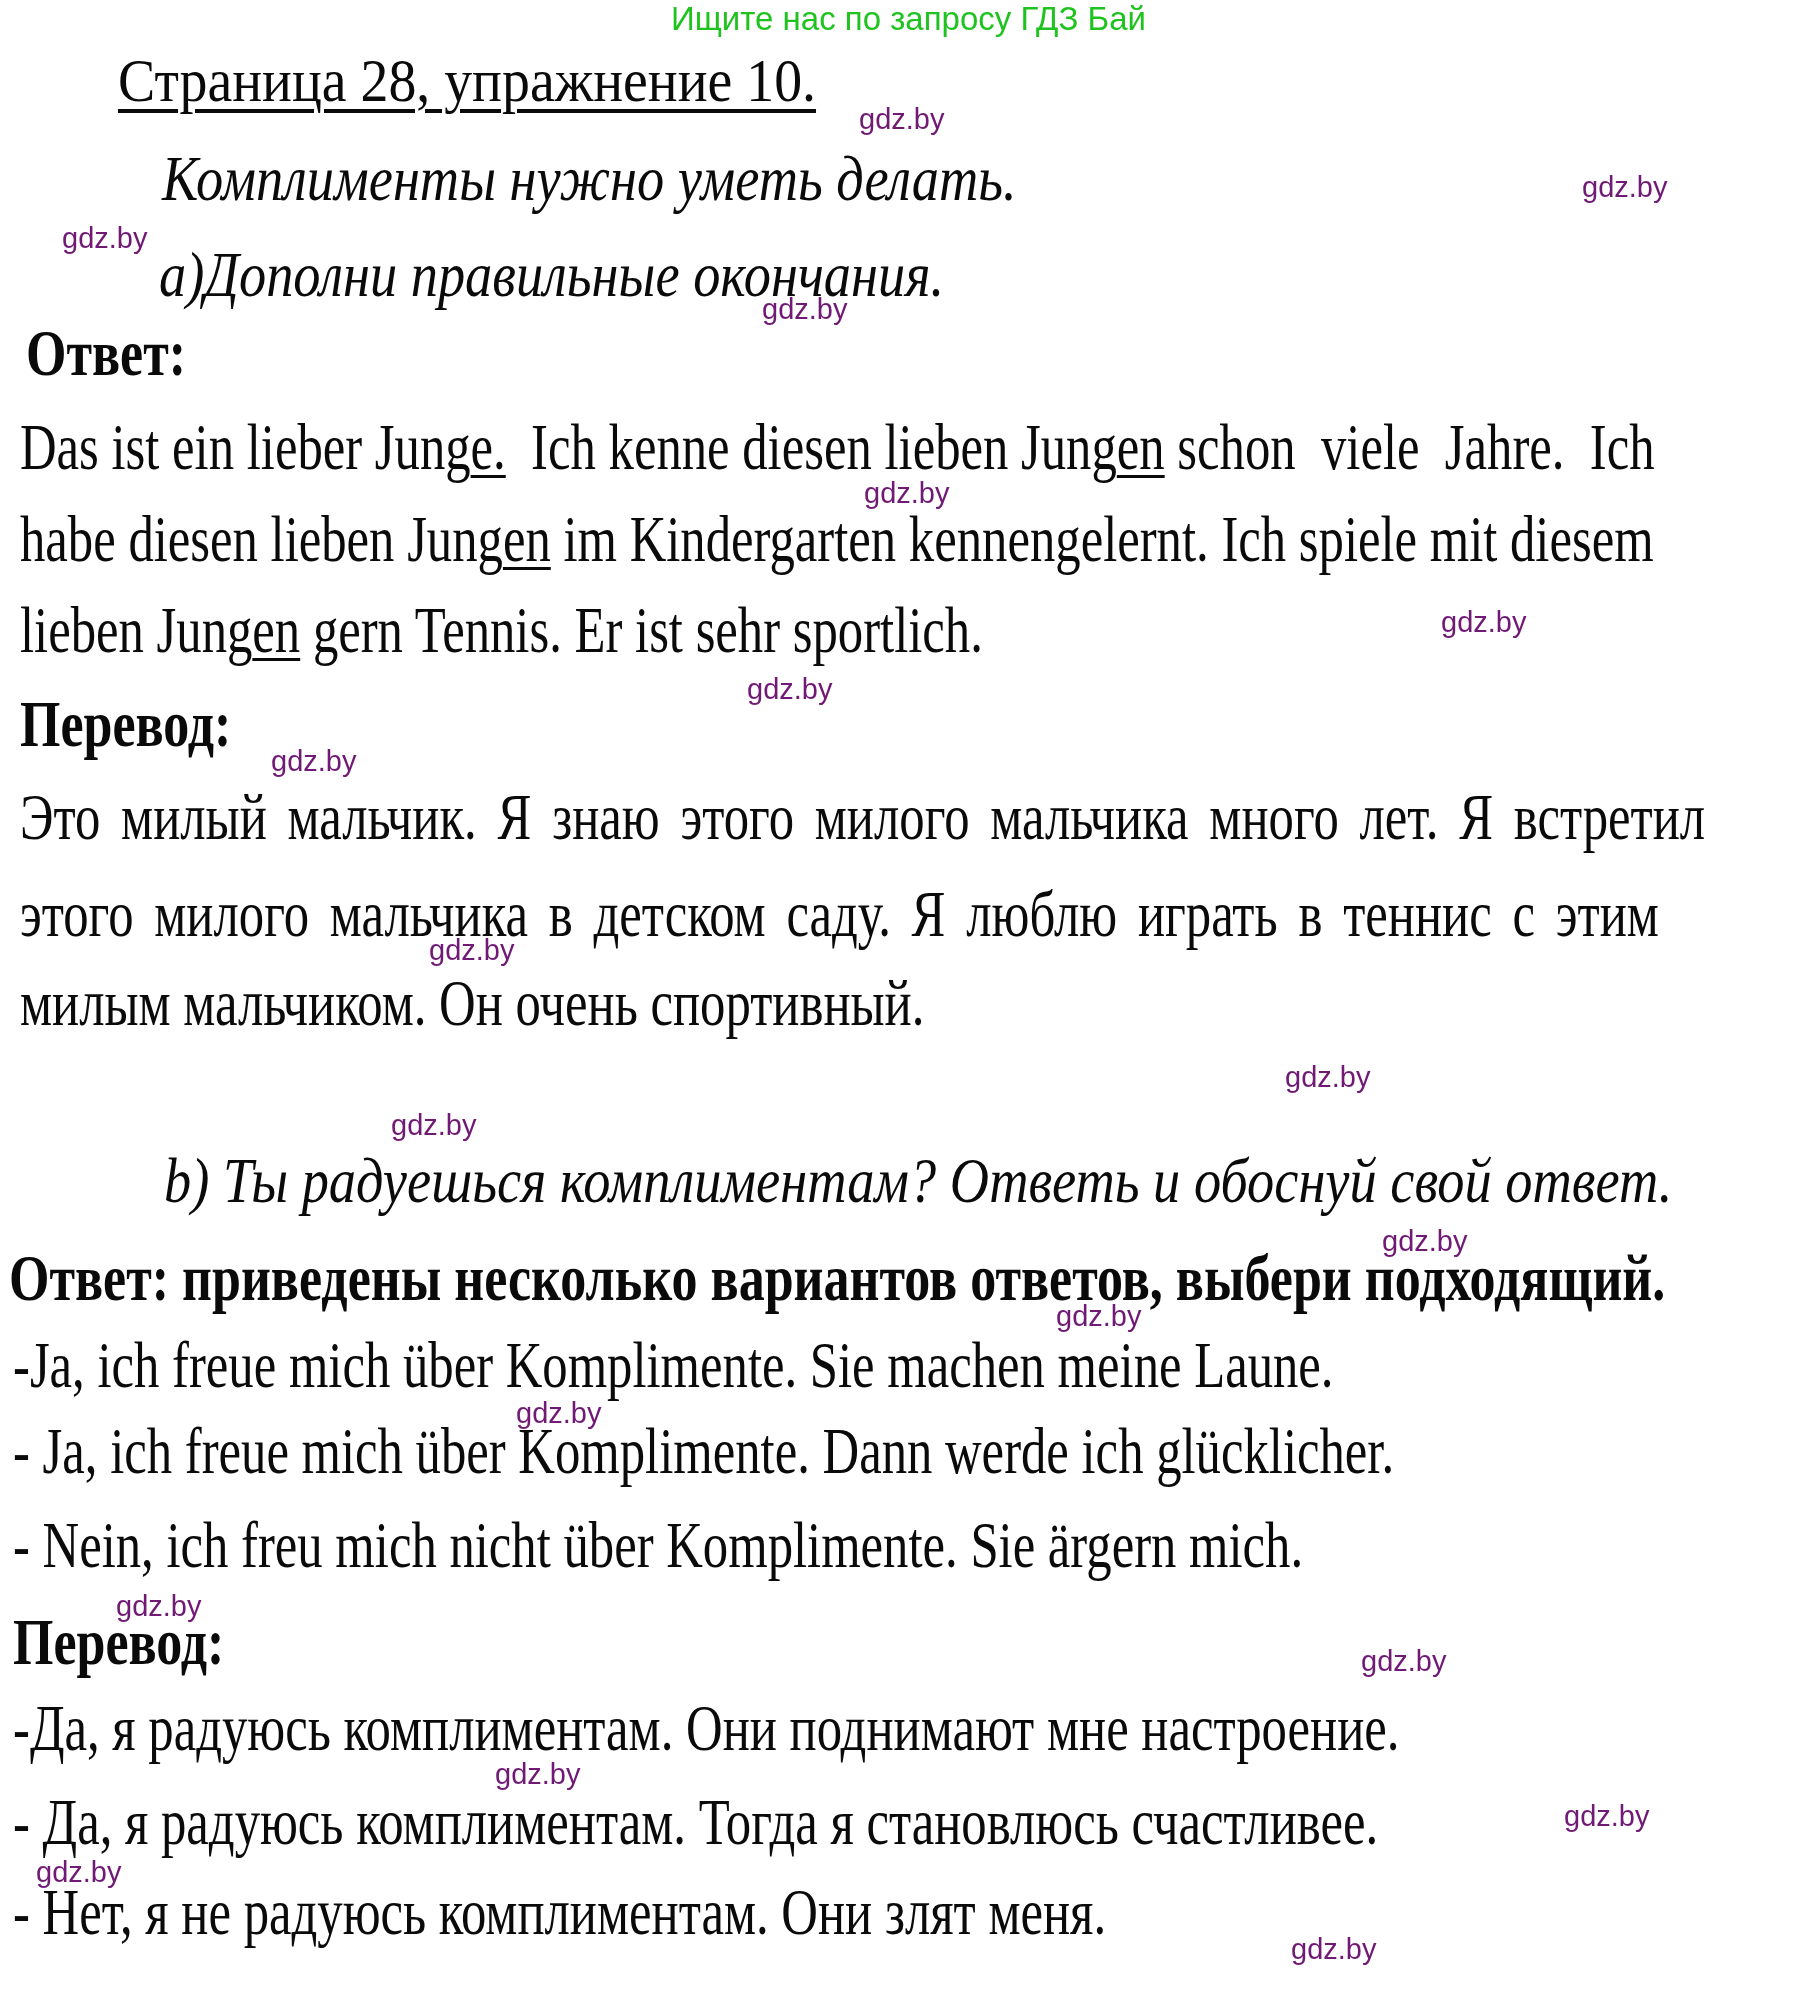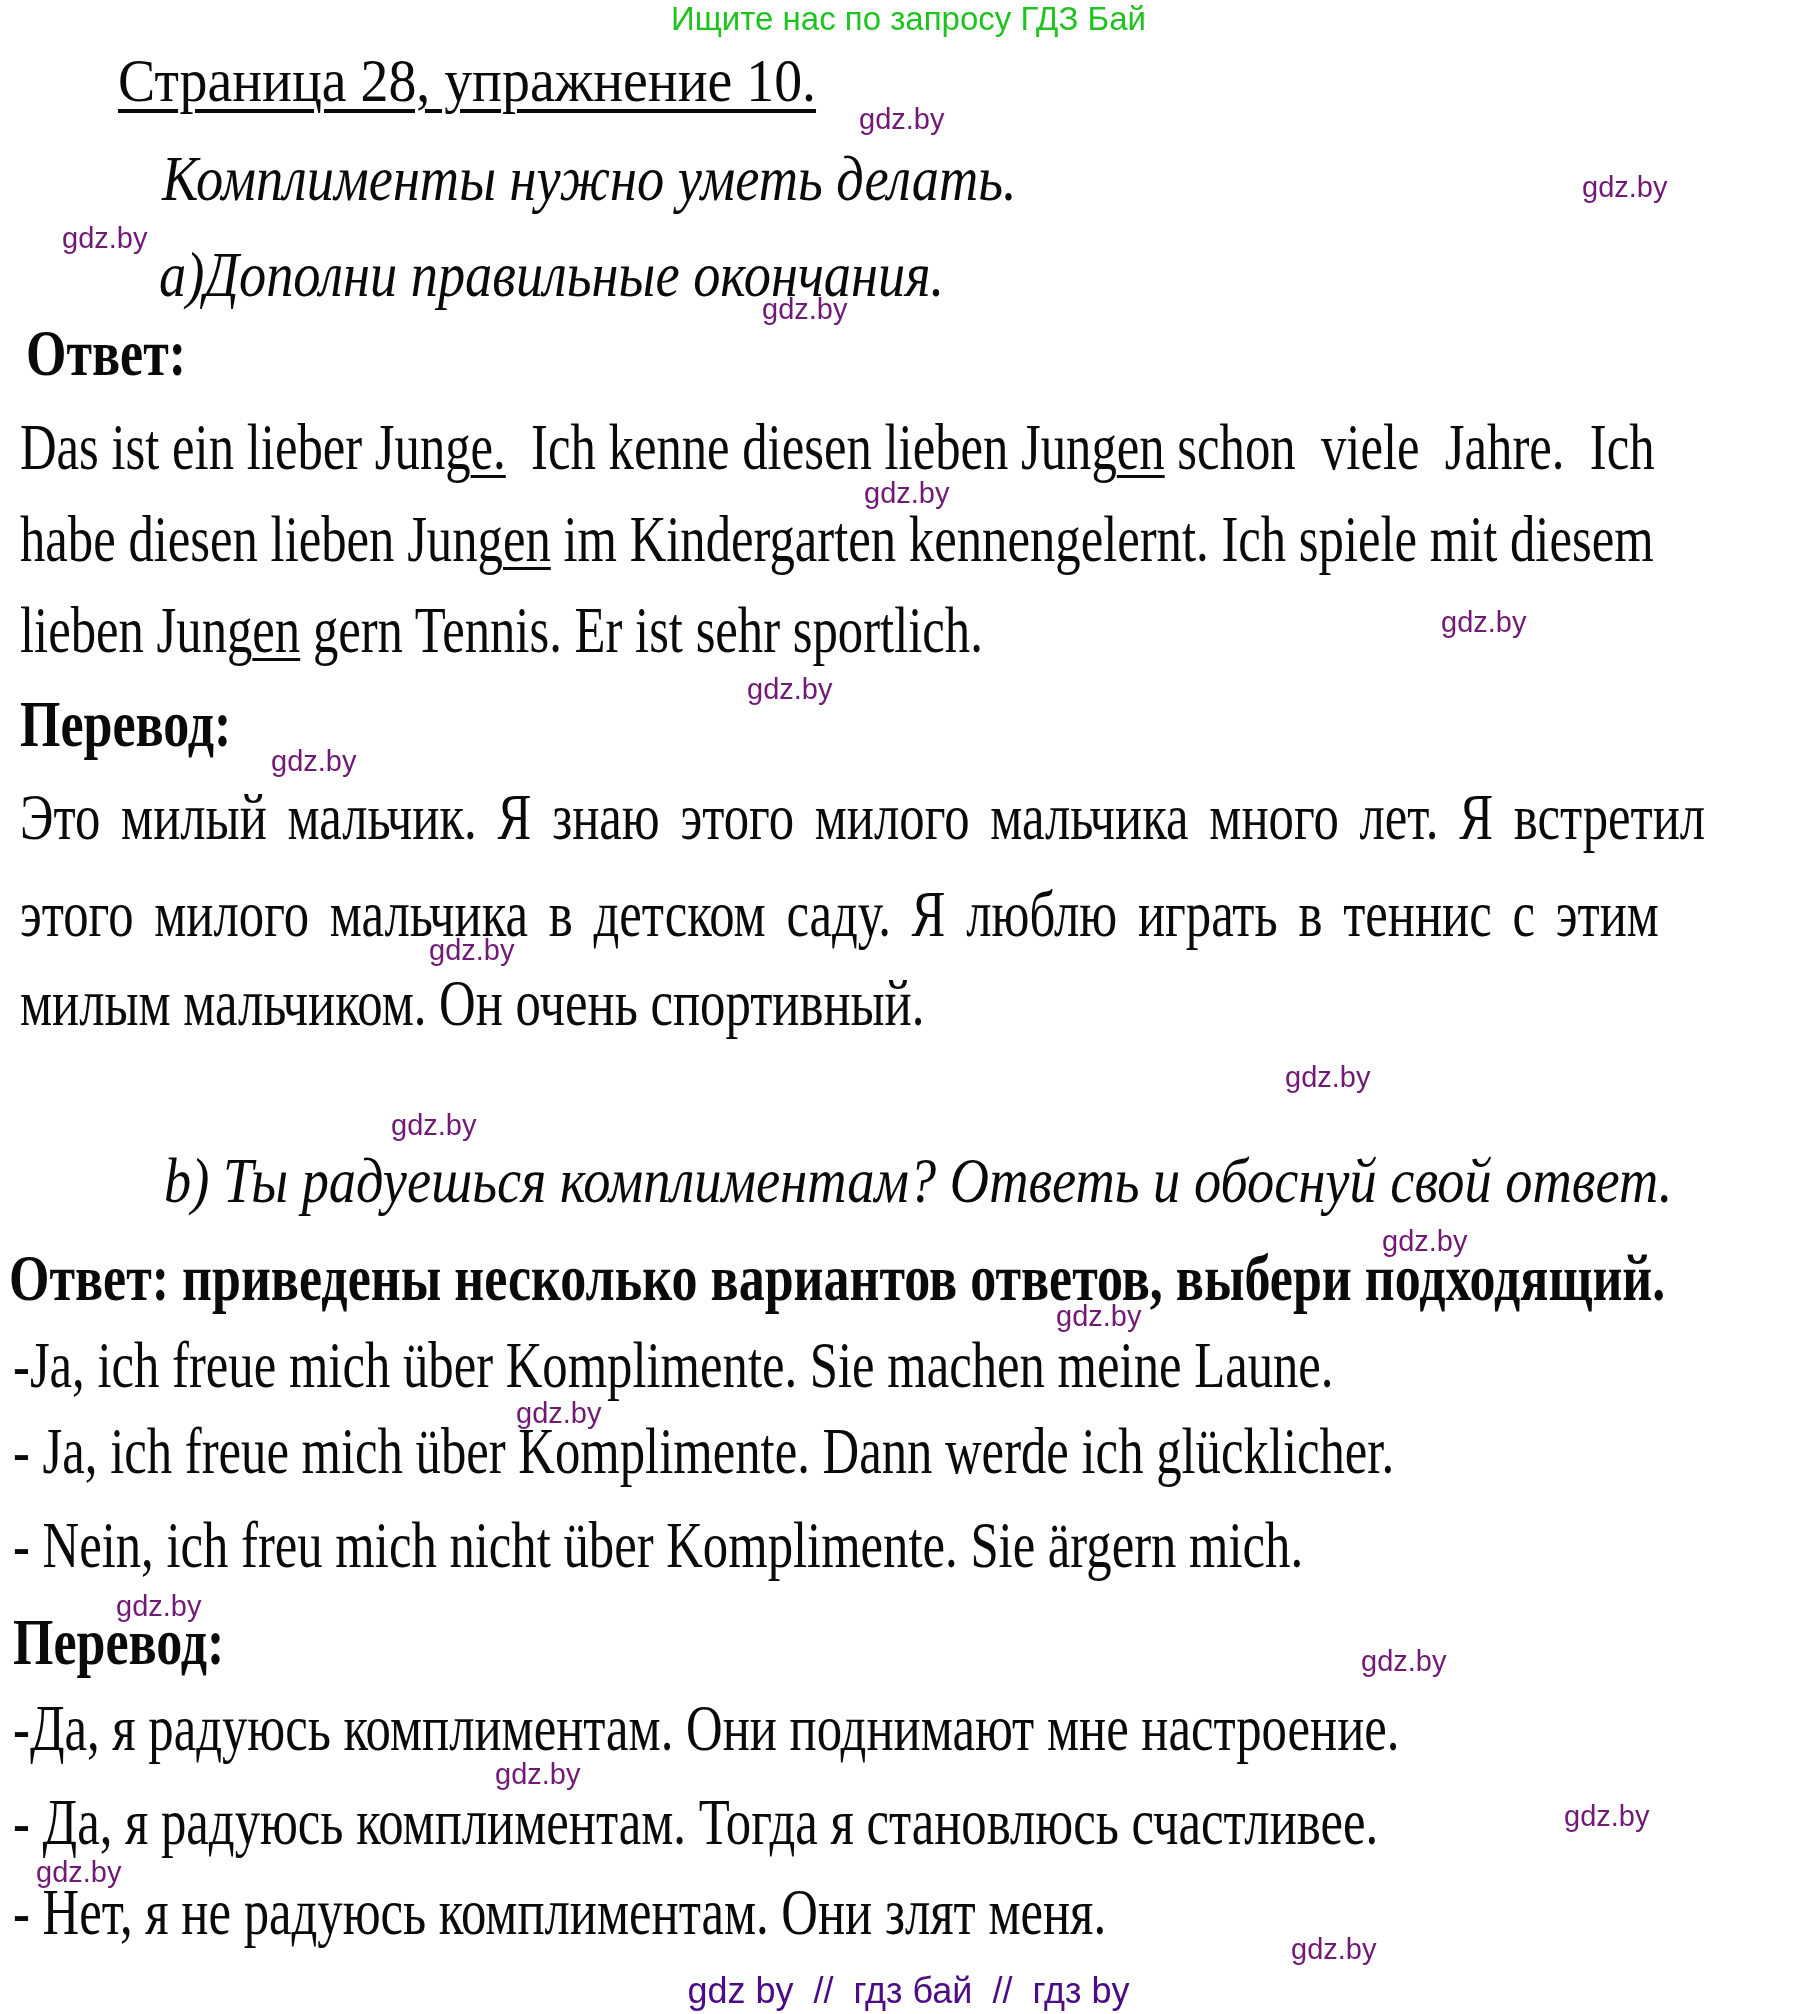--- a/index.html
+++ b/index.html
@@ -110,16 +110,15 @@
   <span class="wm" style="left:1382px;top:1227px;">gdz.by</span>
   <span class="wm" style="left:1056px;top:1302px;">gdz.by</span>
   <span class="wm" style="left:516px;top:1399px;">gdz.by</span>
   <span class="wm" style="left:116px;top:1592px;">gdz.by</span>
   <span class="wm" style="left:1361px;top:1647px;">gdz.by</span>
   <span class="wm" style="left:495px;top:1760px;">gdz.by</span>
   <span class="wm" style="left:1564px;top:1802px;">gdz.by</span>
   <span class="wm" style="left:36px;top:1858px;">gdz.by</span>
   <span class="wm" style="left:1291px;top:1935px;">gdz.by</span>
 
-  <div class="footer" style="color: rgb(75, 12, 134);">gdz by  //  гдз бай  //  гдз by</div>
 
 </div>
 
 
 </body></html>

